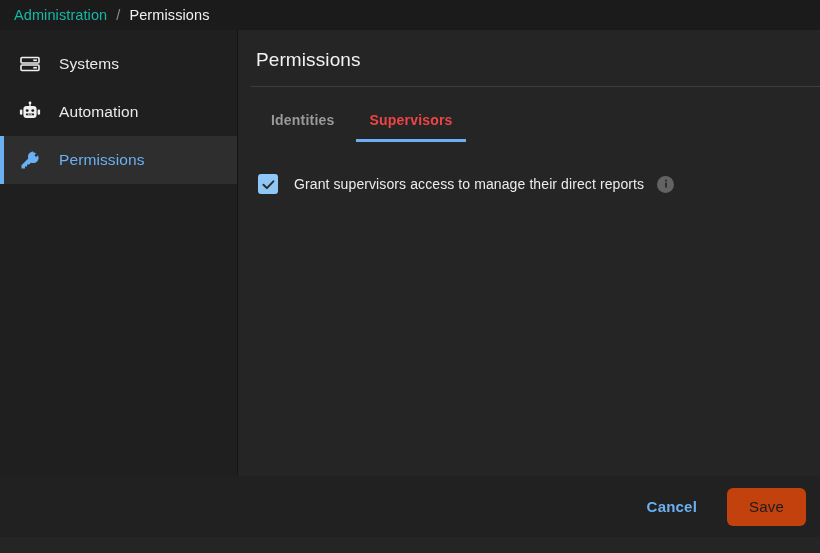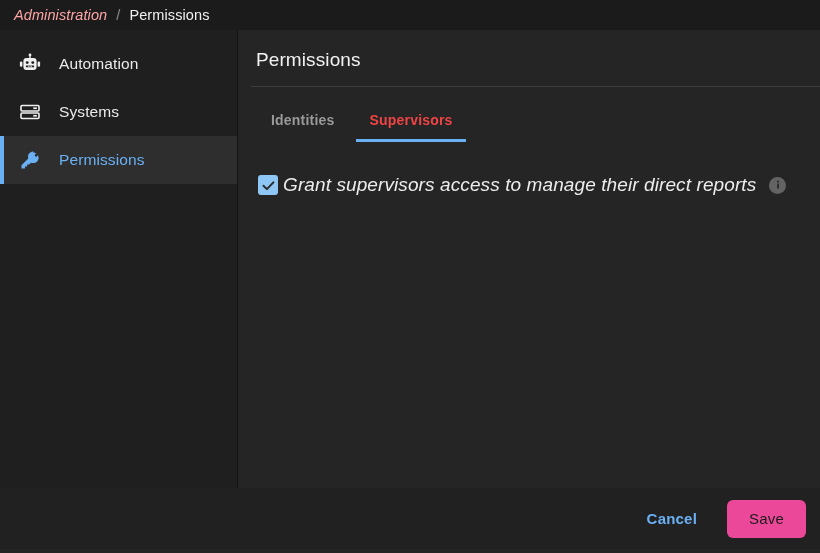--- a/index.html
+++ b/index.html
@@ -31,21 +31,21 @@
     width: 820px; height: 30px;
     background: #1b1b1b;
     display: flex;
     align-items: center;
     padding-left: 14px;
   }
   .crumb {
     font-size: 14.5px;
     letter-spacing: 0.1px;
   }
-  .crumb-link { color: #fca5a5; font-style: italic; }
+  .crumb-link { color: #14b8a6; }
   .crumb-sep {
     color: #8d8d8d;
     margin: 0 9px;
     font-size: 14.5px;
   }
   .crumb-current { color: #f0f0f0; }
 
   
   .sidebar {
     position: absolute;
@@ -148,63 +148,62 @@
     border-radius: 3px;
     background: #8ec7f5;
     display: flex;
     align-items: center;
     justify-content: center;
     cursor: pointer;
     flex: 0 0 20px;
   }
   .checkbox svg { display: block; }
   .check-label {
-    font-size: 19px;
+    font-size: 14px;
     color: #ececec;
-    margin-left: 5px;
+    margin-left: 16px;
     letter-spacing: 0.1px;
-    font-style: italic;
   }
   .info-icon {
     width: 17px; height: 17px;
     border-radius: 50%;
     background: #636363;
     margin-left: 13px;
     display: flex;
     align-items: center;
     justify-content: center;
     cursor: pointer;
     flex: 0 0 17px;
   }
   .info-icon svg { display: block; }
 
   
   .footer {
     position: absolute;
-    left: 0; bottom: 4px;
+    left: 0; bottom: 16px;
     width: 820px; height: 61px;
     background: #212121;
     display: flex;
     align-items: center;
     justify-content: flex-end;
     padding-right: 14px;
   }
   .btn-cancel {
     background: transparent;
     border: none;
     color: #6ab0f3;
     font-family: "Liberation Sans", sans-serif;
     font-size: 15px;
     font-weight: bold;
     padding: 10px 16px;
     cursor: pointer;
     letter-spacing: 0.2px;
   }
   .btn-save {
-    background: #ec4899;
+    background: #c2410c;
     border: none;
     color: #1c1c1c;
     font-family: "Liberation Sans", sans-serif;
     font-size: 15px;
     padding: 10px 22px;
     border-radius: 6px;
     cursor: pointer;
     margin-left: 14px;
     min-width: 71px;
     height: 38px;
@@ -216,51 +215,51 @@
 
 <div class="app">
 
   <div class="topbar">
     <div class="crumb">
       <span class="crumb-link">Administration</span><span class="crumb-sep">/</span><span class="crumb-current">Permissions</span>
     </div>
   </div>
 
   <div class="sidebar">
+
+    <div class="nav-item">
+      <span class="nav-icon">
+        <svg width="22" height="22" viewBox="0 0 22 22">
+          <rect x="2" y="4.5" width="18" height="5.5" rx="1" fill="none" stroke="#f0f0f0" stroke-width="1.6"></rect>
+          <rect x="2" y="12" width="18" height="5.5" rx="1" fill="none" stroke="#f0f0f0" stroke-width="1.6"></rect>
+          <rect x="14.3" y="6.4" width="3.6" height="1.7" fill="#f0f0f0"></rect>
+          <rect x="14.3" y="13.9" width="3.6" height="1.7" fill="#f0f0f0"></rect>
+        </svg>
+      </span>
+      <span class="nav-label">Systems</span>
+    </div>
 
     <div class="nav-item">
       <span class="nav-icon">
         <svg width="22" height="22" viewBox="0 0 22 22">
           <rect x="10.3" y="1.6" width="1.4" height="3.4" fill="#f0f0f0"></rect>
           <circle cx="11" cy="1.9" r="1.4" fill="#f0f0f0"></circle>
           <rect x="4.4" y="4.9" width="13.2" height="12" rx="3.2" fill="#f0f0f0"></rect>
           <rect x="0.9" y="8.4" width="2.5" height="5.4" rx="1.2" fill="#f0f0f0"></rect>
           <rect x="18.6" y="8.4" width="2.5" height="5.4" rx="1.2" fill="#f0f0f0"></rect>
           <circle cx="8.2" cy="9.6" r="1.45" fill="#1f1f1f"></circle>
           <circle cx="13.8" cy="9.6" r="1.45" fill="#1f1f1f"></circle>
           <rect x="6.9" y="12.6" width="8.2" height="1.7" rx="0.5" fill="#1f1f1f"></rect>
           <rect x="9.3" y="12.6" width="1.1" height="1.7" fill="#f0f0f0"></rect>
           <rect x="11.6" y="12.6" width="1.1" height="1.7" fill="#f0f0f0"></rect>
         </svg>
       </span>
       <span class="nav-label">Automation</span>
     </div>
 
-    <div class="nav-item">
-      <span class="nav-icon">
-        <svg width="22" height="22" viewBox="0 0 22 22">
-          <rect x="2" y="4.5" width="18" height="5.5" rx="1" fill="none" stroke="#f0f0f0" stroke-width="1.6"></rect>
-          <rect x="2" y="12" width="18" height="5.5" rx="1" fill="none" stroke="#f0f0f0" stroke-width="1.6"></rect>
-          <rect x="14.3" y="6.4" width="3.6" height="1.7" fill="#f0f0f0"></rect>
-          <rect x="14.3" y="13.9" width="3.6" height="1.7" fill="#f0f0f0"></rect>
-        </svg>
-      </span>
-      <span class="nav-label">Systems</span>
-    </div>
-
 
     <div class="nav-item active">
       <span class="nav-icon">
         <svg width="22" height="22" viewBox="0 0 24 24">
           <path fill="#6ab0f3" d="M15.6 2.6c-3.2 0-5.8 2.6-5.8 5.8 0 .7.1 1.3.3 1.9l-7.4 7.4v3.7h3.8v-2.3h2.3v-2.3h2.3l1.9-1.9c.8.3 1.7.5 2.6.5 3.2 0 5.8-2.6 5.8-5.8s-2.6-5.8-5.8-5.8zm1.6 4.2c0-.9.7-1.6 1.6-1.6s1.6.7 1.6 1.6-.7 1.6-1.6 1.6-1.6-.7-1.6-1.6z"></path>
         </svg>
       </span>
       <span class="nav-label">Permissions</span>
     </div>
 

